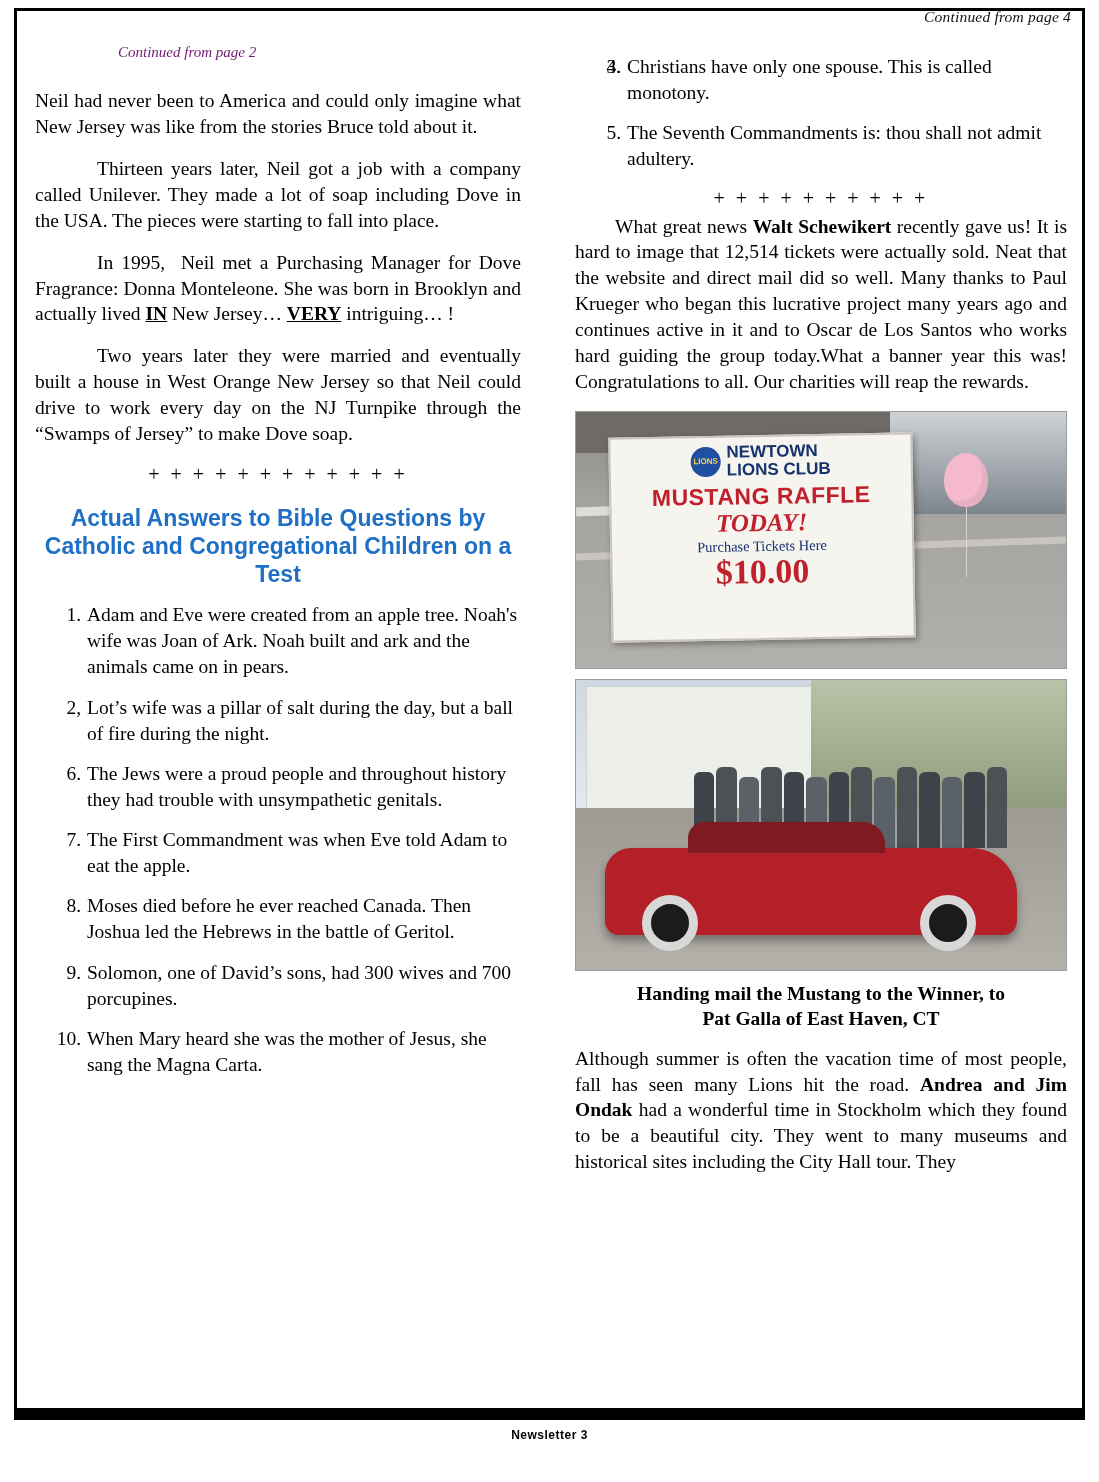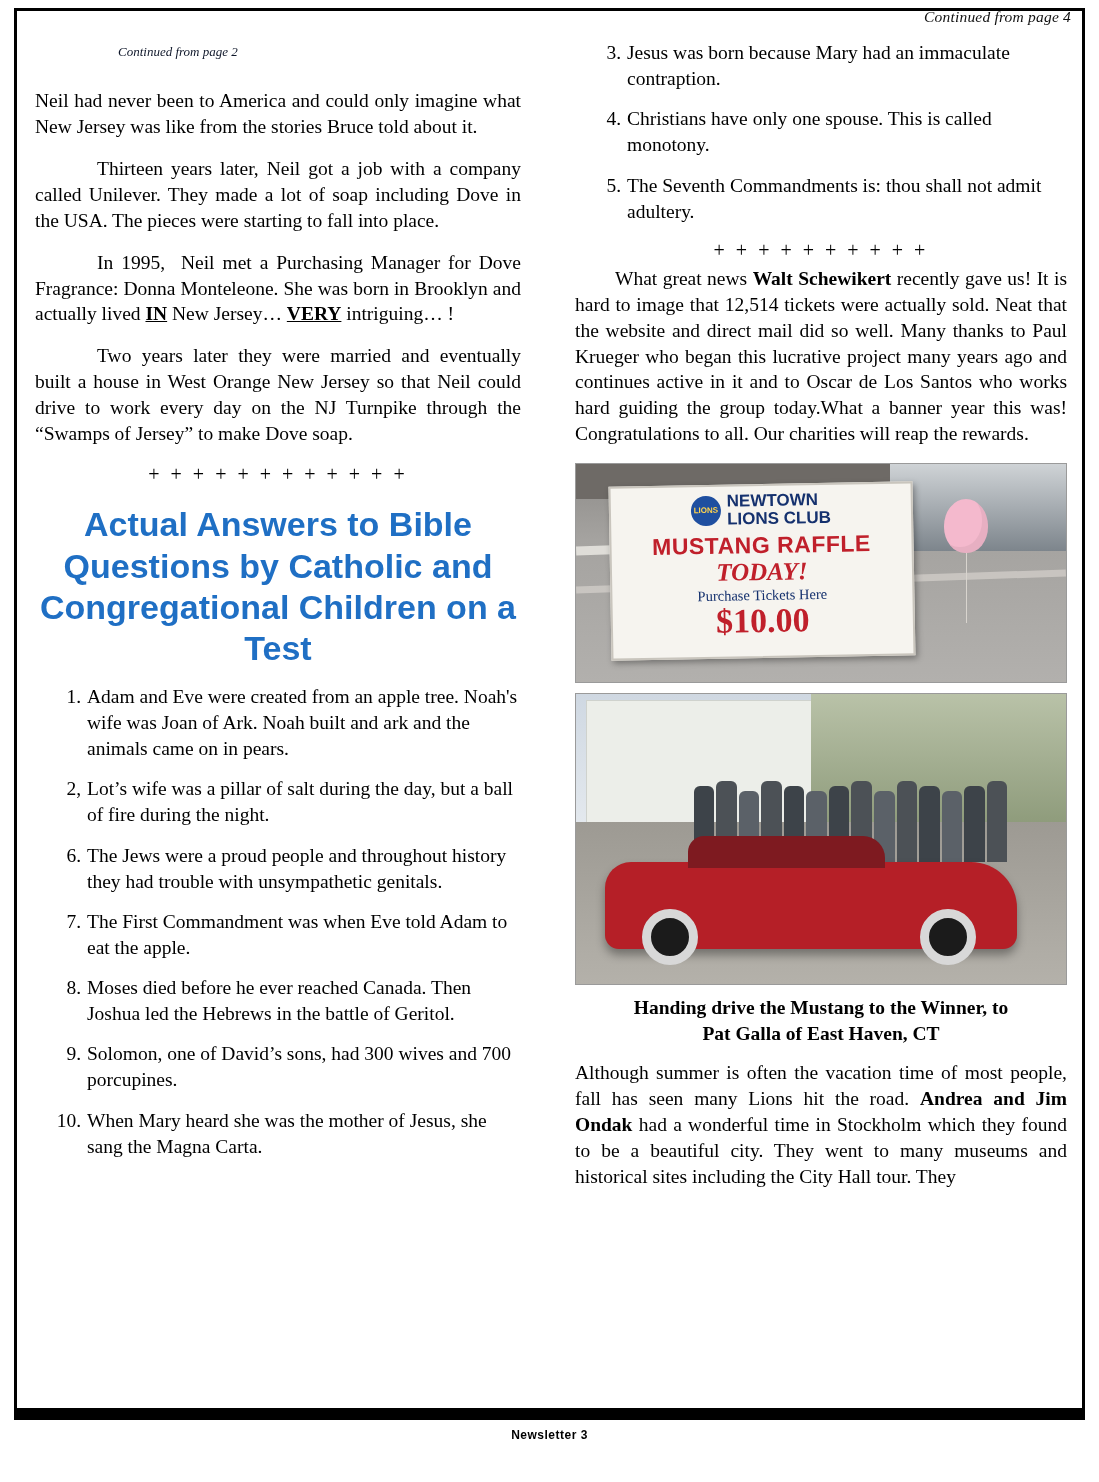--- a/index.html
+++ b/index.html
@@ -21,21 +21,21 @@
   .frame-right{position:absolute;left:1082px;top:8px;width:3px;height:1403px;background:#000;}
   .frame-bottom{position:absolute;left:14px;top:1408px;width:1071px;height:12px;background:#000;}
 
   .cont-top-right{
     position:absolute;right:28px;top:8px;
     font-style:italic;font-size:15.5px;color:#111;
     letter-spacing:.2px;
   }
   .cont-left{
     position:absolute;left:118px;top:44px;
-    font-style:italic;font-size:13px;color:#0f172a;
+    font-style:italic;font-size:15px;color:#701a75;
   }
 
   .col{
     position:absolute;top:88px;width:486px;
   }
   .col-left{left:35px;}
   .col-right{left:575px;top:40px;width:492px;}
 
   p.body{
     margin:0 0 16px 0;
@@ -51,21 +51,21 @@
     text-align:center;
     font-size:20px;
     letter-spacing:3px;
     margin:2px 0 4px 0;
     font-family:"Liberation Serif", serif;
   }
   .headline{
     color:#1f6fc4;
     font-family:"Liberation Sans", sans-serif;
     font-weight:bold;
-    font-size:34px;
+    font-size:23px;
     line-height:1.22;
     text-align:center;
     margin:18px 0 14px 0;
   }
   .headline2{
     color:#1f6fc4;
     font-family:"Liberation Sans", sans-serif;
     font-weight:bold;
     font-size:25px;
     line-height:1.22;
@@ -88,21 +88,21 @@
 
   .photo{
     width:100%;
     display:block;
     border:1px solid #9a9a9a;
     box-sizing:border-box;
     margin-bottom:10px;
     position:relative;
     overflow:hidden;
   }
-  .photo1{height:220px;background:#f97316;}
+  .photo1{height:258px;background:#f97316;}
   .photo2{height:292px;background:#9fb0c2;}
 
   .caption{
     text-align:center;
     font-weight:bold;
     font-size:19.5px;
     line-height:1.3;
     margin:2px 0 14px 0;
   }
 
@@ -188,21 +188,21 @@
       <li><span class="num">7.</span><span>The First Commandment was when Eve told Adam to eat the apple.</span></li>
       <li><span class="num">8.</span><span>Moses died before he ever reached Canada.  Then Joshua led the Hebrews in the battle of Geritol.</span></li>
       <li><span class="num">9.</span><span>Solomon, one of David’s sons, had 300 wives and 700 porcupines.</span></li>
       <li class="wide"><span class="num">10.</span><span>When Mary heard she was the mother of Jesus, she sang the Magna Carta.</span></li>
     </ol>
   </div>
 
   <div class="col col-right">
 
     <ol class="qlist">
-      <li><span class="num">3.</span><span>Jesus was born because Mary had an immaculate contraption.</span></li>
+      <li><span class="num">3.</span></li>
       <li><span class="num">4.</span><span>Christians have only one spouse.  This is called monotony.</span></li>
       <li><span class="num">5.</span><span>The Seventh Commandments is:  thou shall not admit adultery.</span></li>
     </ol>
 
     <div class="plusline">+ + + + + + + + + +</div>
 
 
     <p class="body indent-sm">
       What great news <b>Walt Schewikert</b> recently gave us!  It is hard to image that 12,514 tickets were actually sold. Neat that the website and direct mail did so well.   Many thanks to Paul Krueger who began this lucrative project many years ago and continues active in it and to Oscar de Los Santos who works hard guiding the group today.What a banner year this was!   Congratulations to all.  Our charities will reap the rewards.
     </p>
@@ -248,21 +248,21 @@
           <i></i>
           <i></i>
       </div>
       <div class="mustangcar">
         <div class="wheel w1"></div>
         <div class="wheel w2"></div>
       </div>
     </div>
 
     <div class="caption">
-      <span>Handing drive the Mustang to the Winner, to</span><br>
+      <span>Handing mail the Mustang to the Winner, to</span><br>
       <span>Pat Galla of East Haven, CT</span>
     </div>
 
     <p class="body">
       Although summer is often the vacation time of most people, fall has seen many Lions hit the road.  <b>Andrea and Jim Ondak</b> had a wonderful time in Stockholm which they found to be a beautiful city.  They went to many museums and historical sites including the City Hall tour.  They
     </p>
   </div>
 
   <div class="footer">Newsletter   3</div>
 </div>

